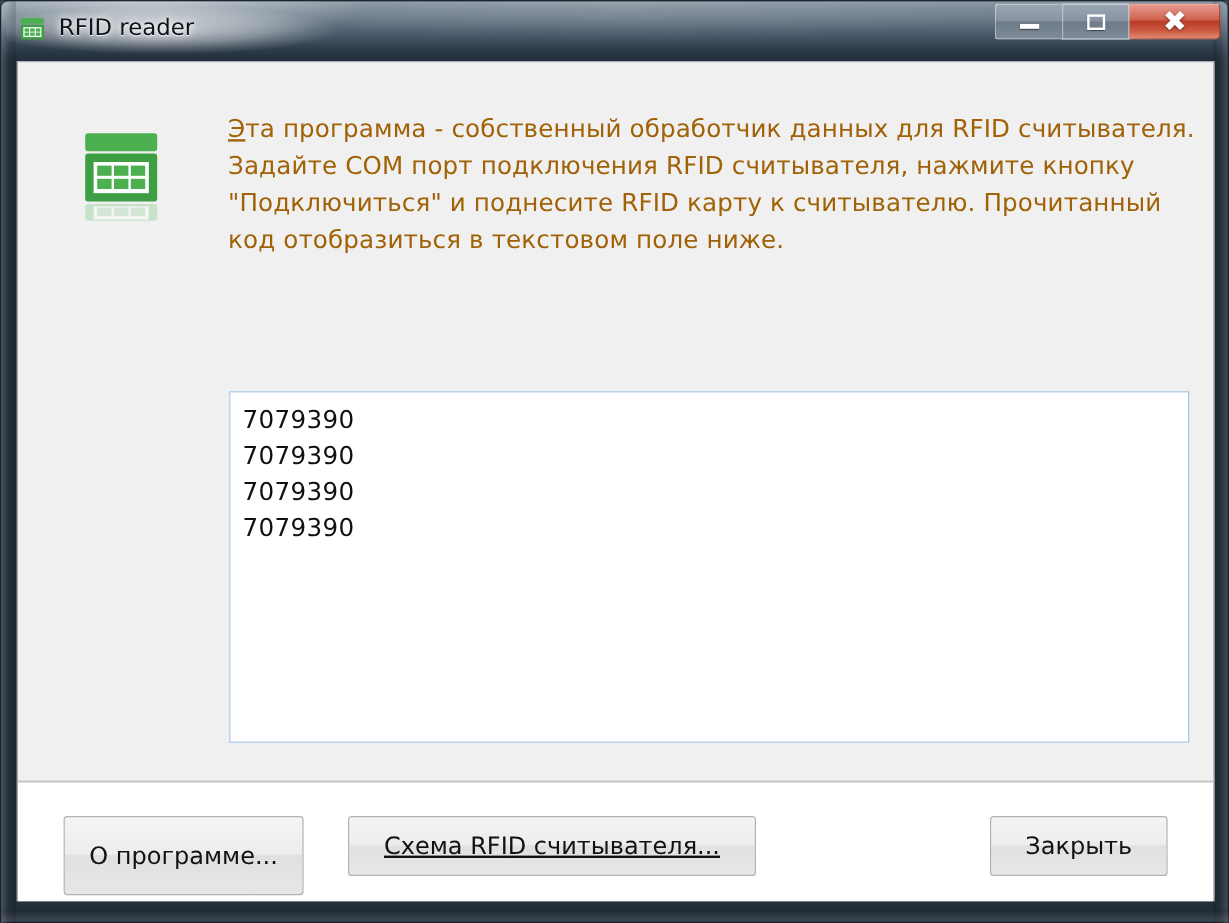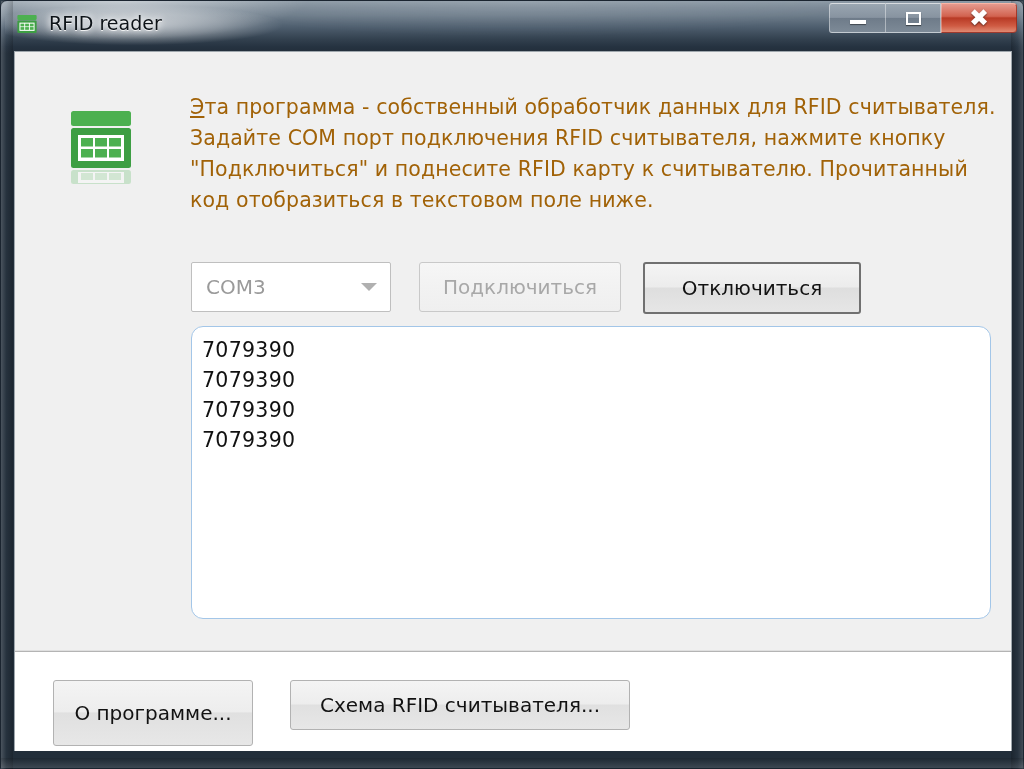--- a/index.html
+++ b/index.html
@@ -274,41 +274,41 @@
   }
 
   
   .log {
     position: absolute;
     left: 176px; top: 274px;
     width: 800px; height: 293px;
     box-sizing: border-box;
     background: #ffffff;
     border: 1px solid #a3c6e8;
-    border-radius: 12px;
+    border-radius: 0;
     padding: 8px 10px;
     overflow: hidden;
   }
   .log-line {
     font-size: 20.5px;
     line-height: 30px;
     color: #111111;
     letter-spacing: 0.3px;
   }
 
   
   .btn-about {
     position: absolute;
     left: 38px; top: 28px;
     width: 200px; height: 66px;
   }
   .btn-scheme {
     position: absolute;
     left: 275px; top: 28px;
-    width: 340px; height: 50px;
+    width: 340px; height: 50px; text-decoration: underline;
   }
   .btn-close {
     position: absolute;
     right: 38px; top: 28px;
     width: 148px; height: 50px;
   }
 </style>
 </head>
 <body>
 
@@ -371,43 +371,30 @@
             <rect x="15" y="65" width="46" height="11" fill="#ffffff"></rect>
             <rect x="18" y="66" width="12" height="7" fill="#8fd193"></rect>
             <rect x="32" y="66" width="12" height="7" fill="#8fd193"></rect>
             <rect x="46" y="66" width="12" height="7" fill="#8fd193"></rect>
           </g>
         </svg>
       </div>
 
       <div class="description"><span class="accel">Э</span><span>та программа - собственный обработчик данных для RFID считывателя. Задайте COM порт подключения RFID считывателя, нажмите кнопку "Подключиться" и поднесите RFID карту к считывателю. Прочитанный код отобразиться в текстовом поле ниже.</span></div>
 
-      <div class="controls-row">
-
-        <div class="combo">
-          <div class="combo-value">COM3</div>
-          <div class="combo-arrow-box">
-            <div class="combo-arrow"></div>
-          </div>
-        </div>
-
-        <div class="btn disabled btn-connect">Подключиться</div>
-
-        <div class="btn default btn-disconnect">Отключиться</div>
-
-      </div>
 
       <div class="log">
         <div class="log-line">7079390</div>
         <div class="log-line">7079390</div>
         <div class="log-line">7079390</div>
         <div class="log-line">7079390</div>
       </div>
 
     </div>
 
     <div class="footer-pane">
       <div class="btn btn-about">О программе...</div>
       <div class="btn btn-scheme">Схема RFID считывателя...</div>
+      <div class="btn btn-close">Закрыть</div>
     </div>
 
   </div>
 </div>
 
 </body></html>

